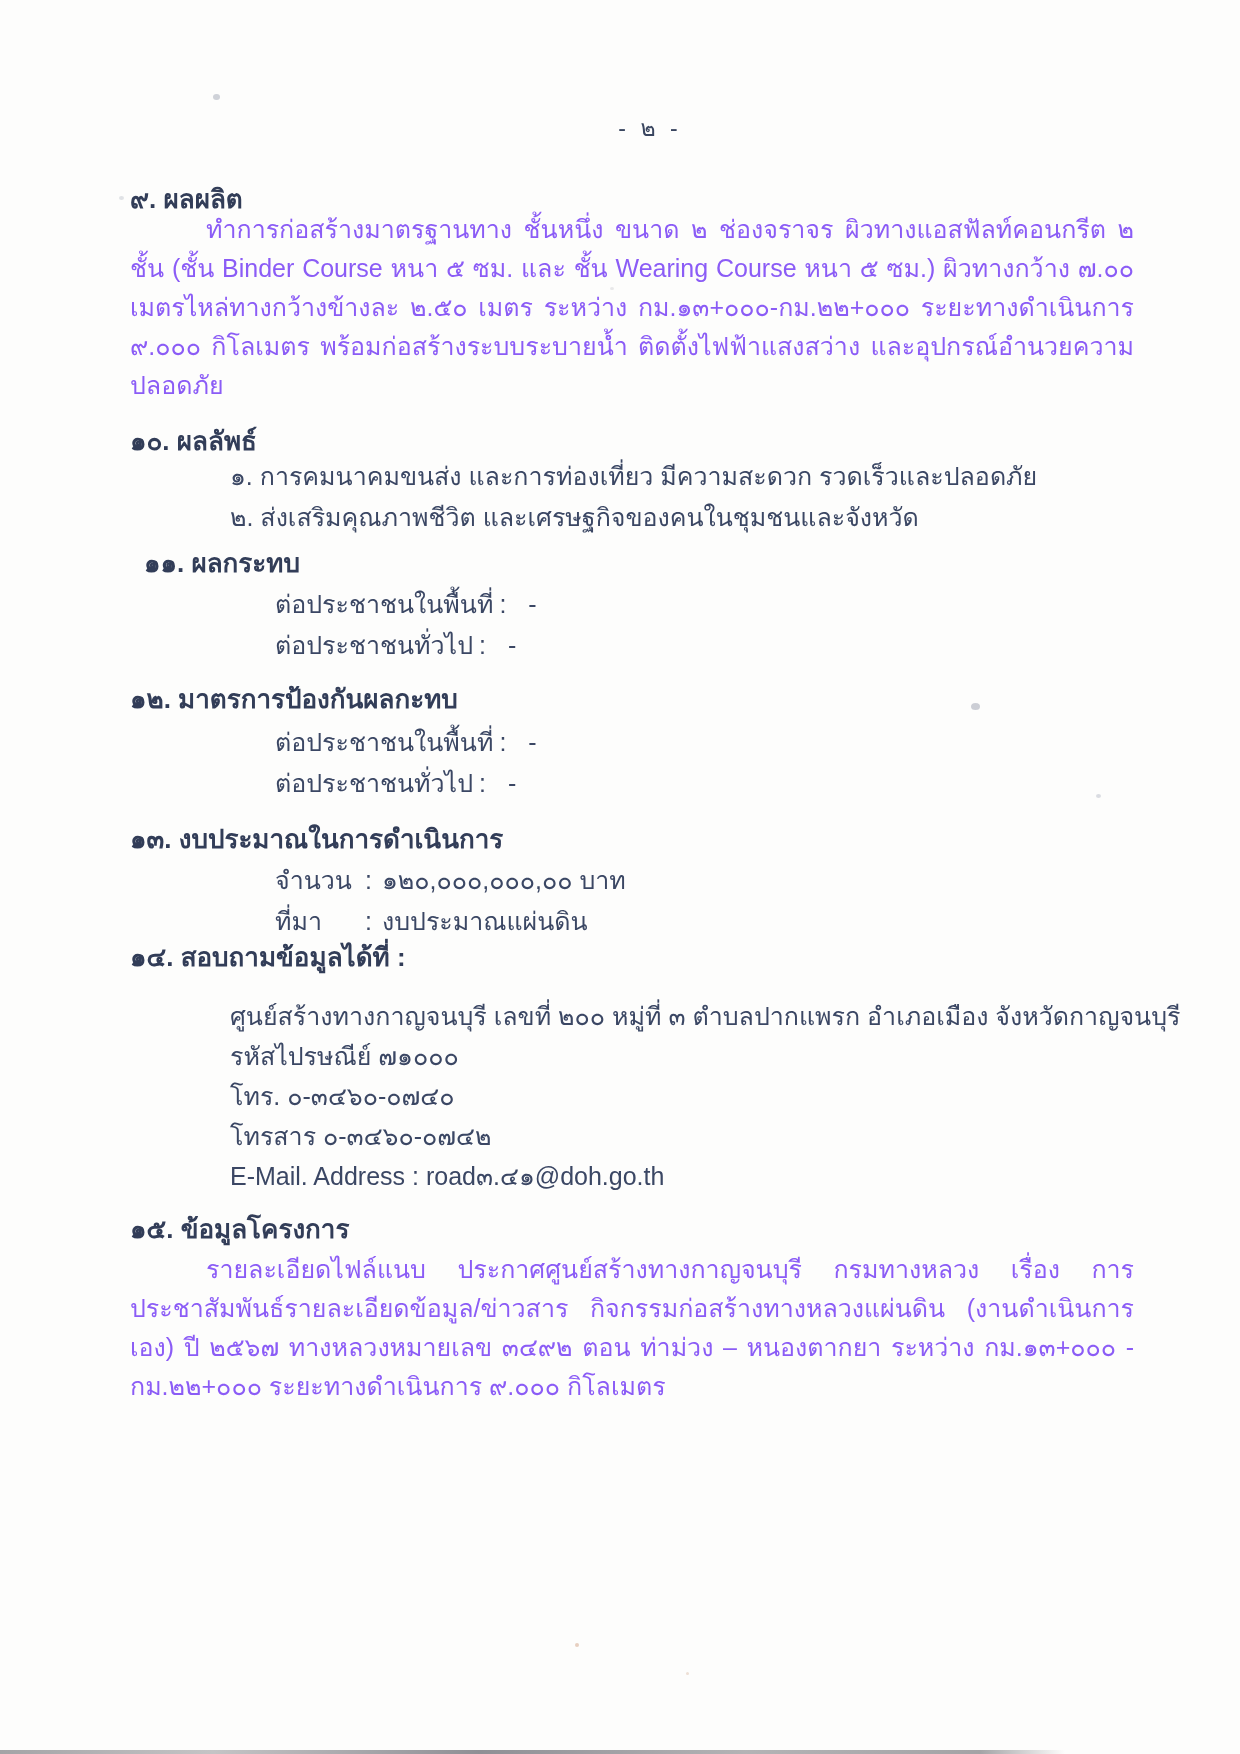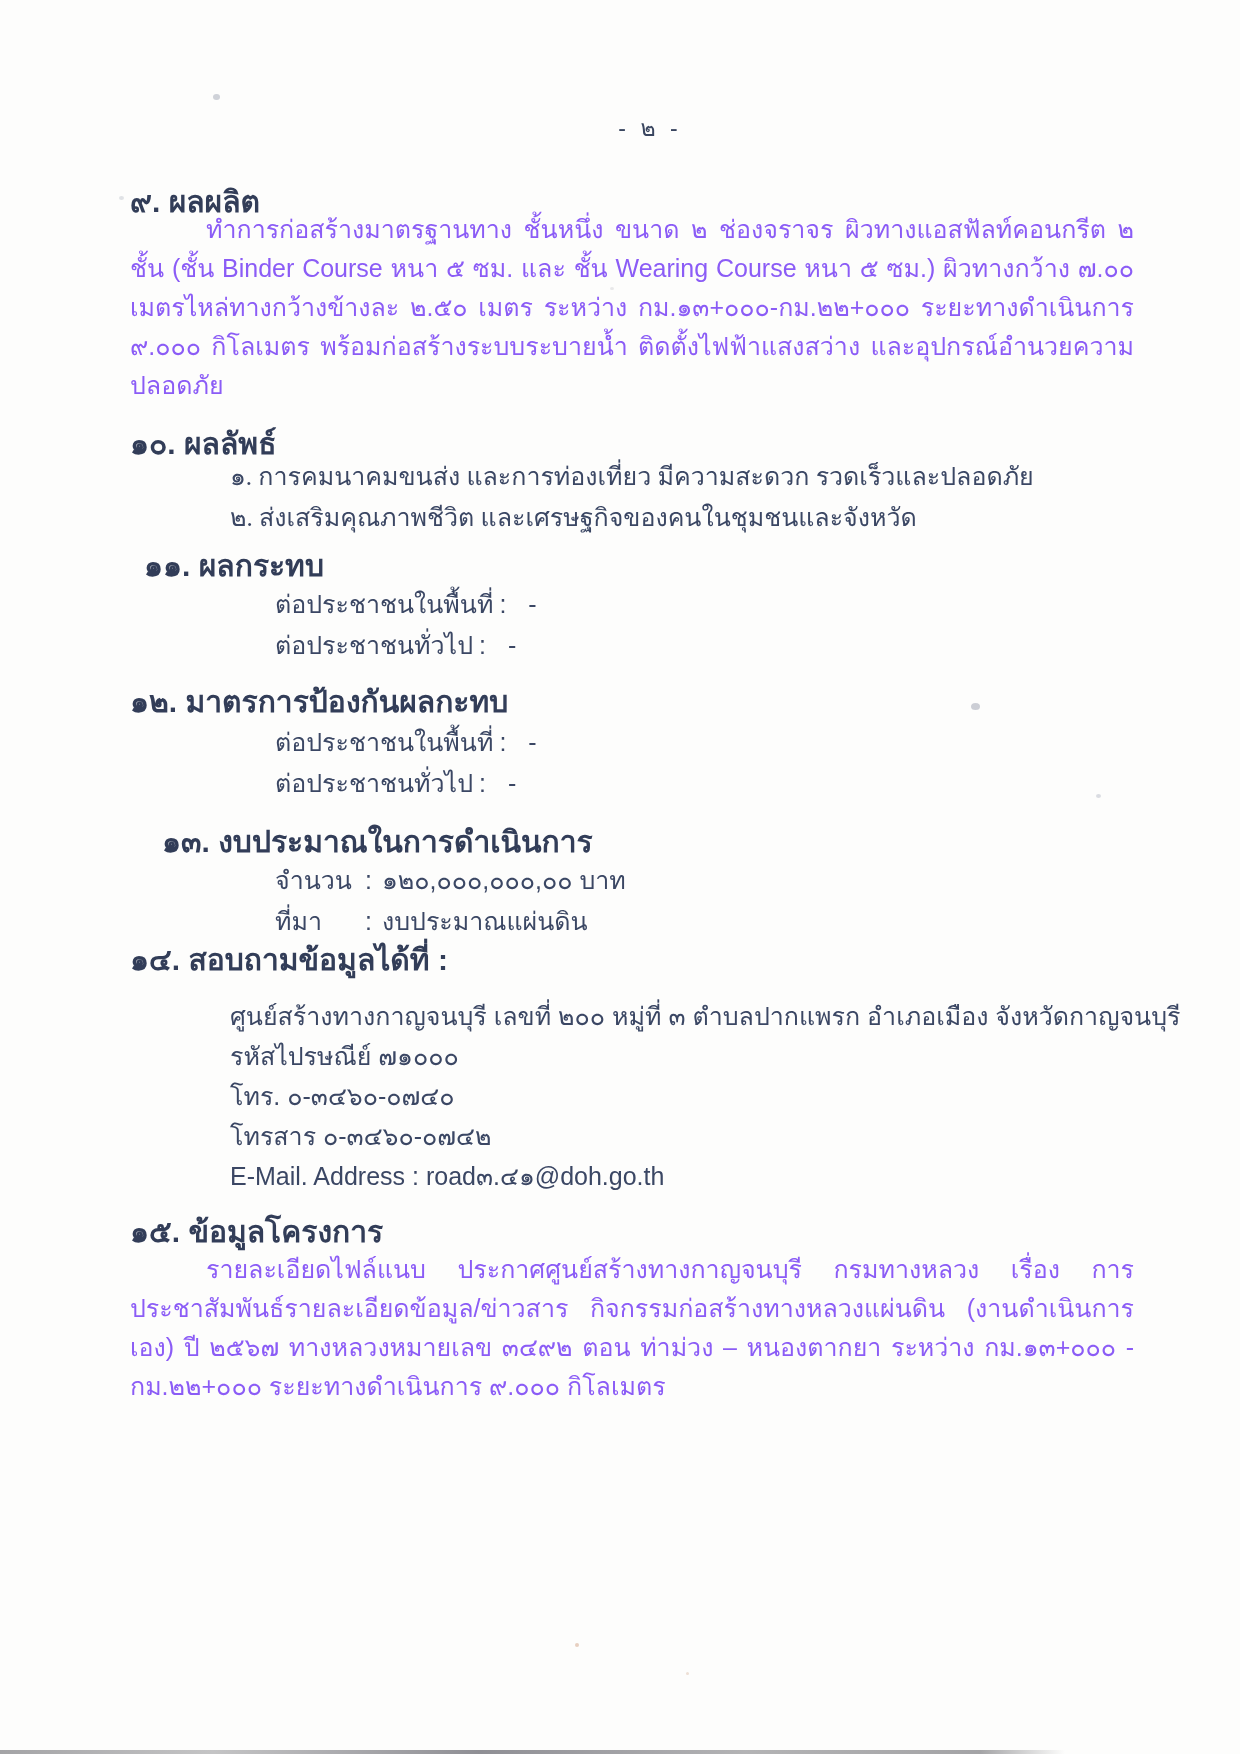--- a/index.html
+++ b/index.html
@@ -11,30 +11,30 @@
     font-family:"Liberation Sans","DejaVu Sans",sans-serif;
     color:#3b4764;
     overflow:hidden;
   }
   .page-number{
     position:absolute;top:110px;left:30px;width:1240px;
     text-align:center;font-size:23px;letter-spacing:4px;color:#39455f;
   }
   .sec-heading{
     position:absolute;left:130px;
-    font-size:30px;font-weight:bold;color:#323d58;
+    font-size:26px;font-weight:bold;color:#323d58;
     white-space:nowrap;
   }
   .body-par{
     position:absolute;left:130px;width:1004px;
     font-size:25px;line-height:39px;
     text-align:justify;text-indent:76px;
     color:#8b5cf6;
   }
-  .sub-list{position:absolute;left:230px;font-family:Liberation Serif, serif;}
+  .sub-list{position:absolute;left:230px;}
   .sub-list .sub-item{font-size:25px;line-height:41px;white-space:nowrap;}
   .rows{position:absolute;left:230px;margin-left:45px;}
   .rows .row{display:flex;font-size:25px;line-height:41px;white-space:nowrap;}
   .rows.impact .lbl{min-width:172px;}
   .rows.impact .colon{margin-left:6px;}
   .rows.impact .val{margin-left:22px;}
   .rows.budget .lbl{min-width:84px;}
   .rows.budget .colon{margin-left:6px;}
   .rows.budget .val{margin-left:10px;}
   .addr-lines{position:absolute;left:230px;}
@@ -93,21 +93,21 @@
       <span class="colon">:</span>
       <span class="val">-</span>
     </div>
     <div class="row">
       <span class="lbl">ต่อประชาชนทั่วไป</span>
       <span class="colon">:</span>
       <span class="val">-</span>
     </div>
   </div>
 
-  <div class="sec-heading" style="top:818px;margin-left:32px;">๑๓. งบประมาณในการดำเนินการ</div>
+  <div class="sec-heading" style="top:818px;">๑๓. งบประมาณในการดำเนินการ</div>
   <div class="rows budget" style="top:860px;">
     <div class="row">
       <span class="lbl">จำนวน</span>
       <span class="colon">:</span>
       <span class="val">๑๒๐,๐๐๐,๐๐๐,๐๐ บาท</span>
     </div>
     <div class="row">
       <span class="lbl">ที่มา</span>
       <span class="colon">:</span>
       <span class="val">งบประมาณแผ่นดิน</span>

